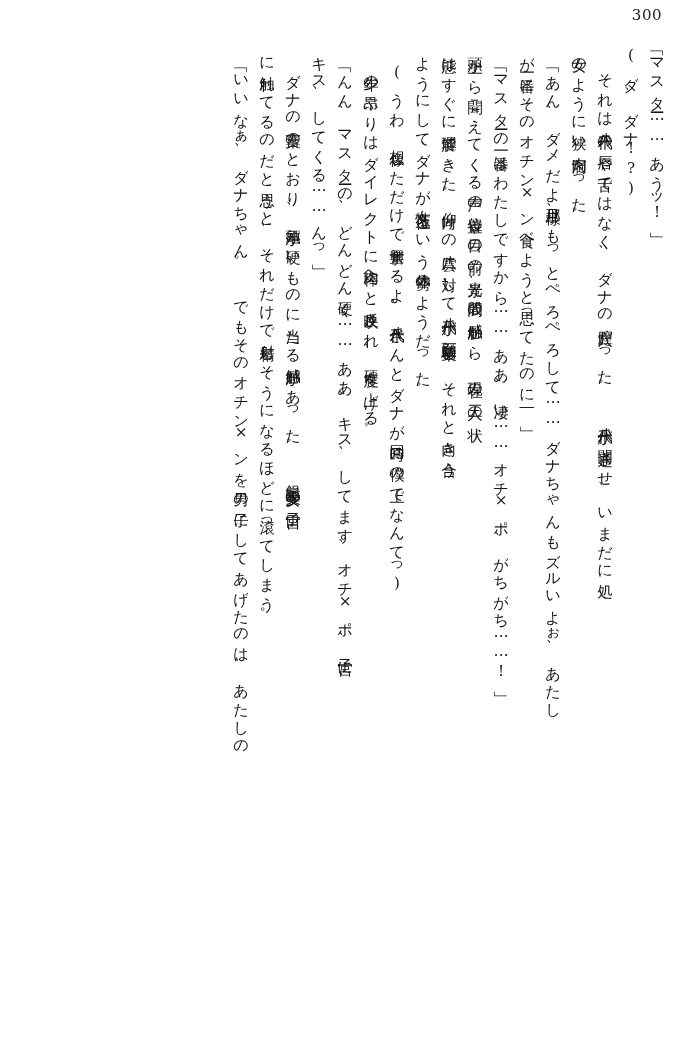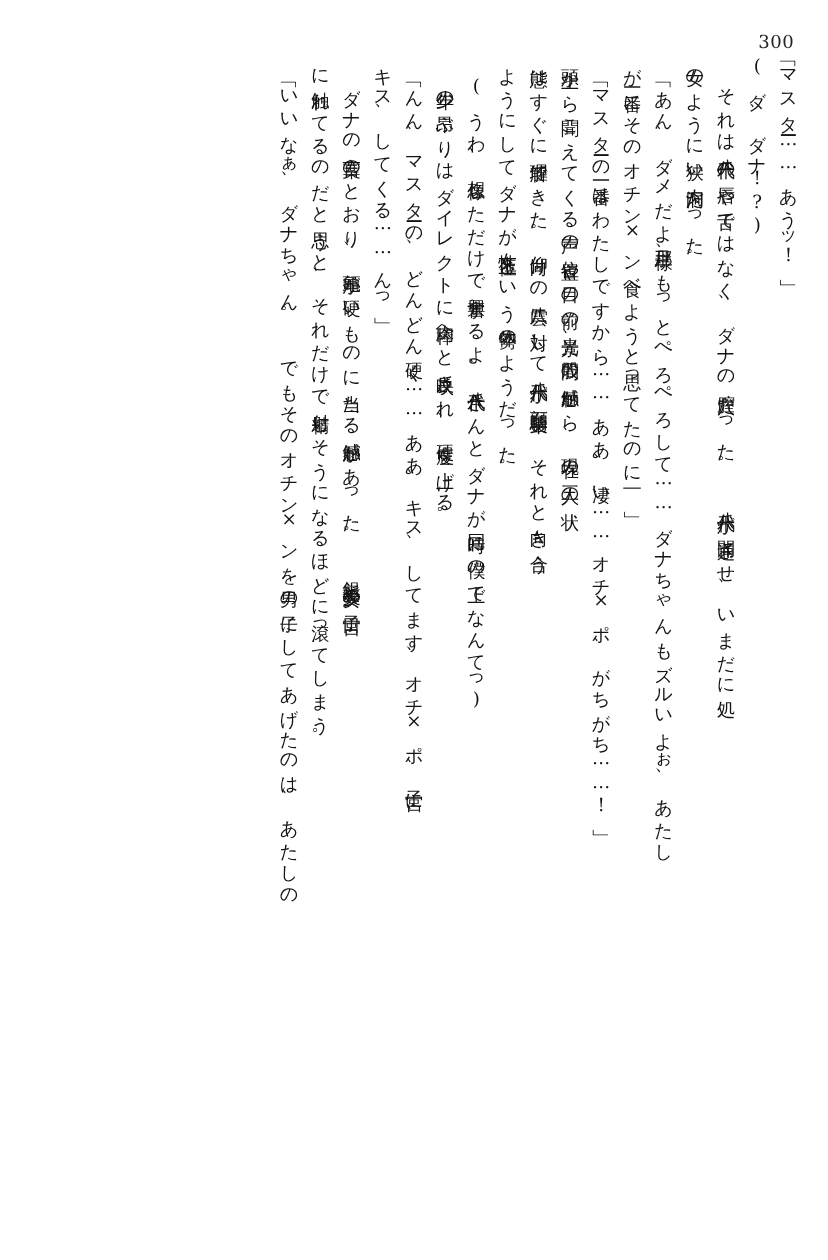--- a/index.html
+++ b/index.html
@@ -17,21 +17,20 @@
     color: #1a1a1a;
   }
   .page-number {
     position: absolute;
     top: 6px;
     right: 28px;
     font-size: 15px;
     letter-spacing: 0.5px;
     color: #222;
     font-family: "DejaVu Serif", "Liberation Serif", serif;
-    margin-top: 20px;
   }
   .body-text {
     position: absolute;
     top: 46px;
     right: 26px;
     left: 26px;
     bottom: 20px;
     display: flex;
     flex-direction: row-reverse;
     align-items: flex-start;

